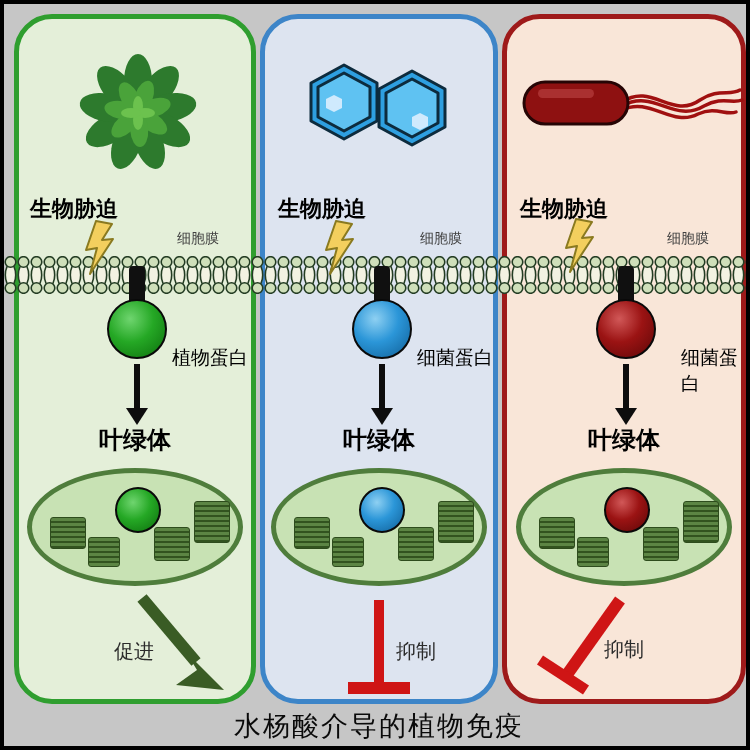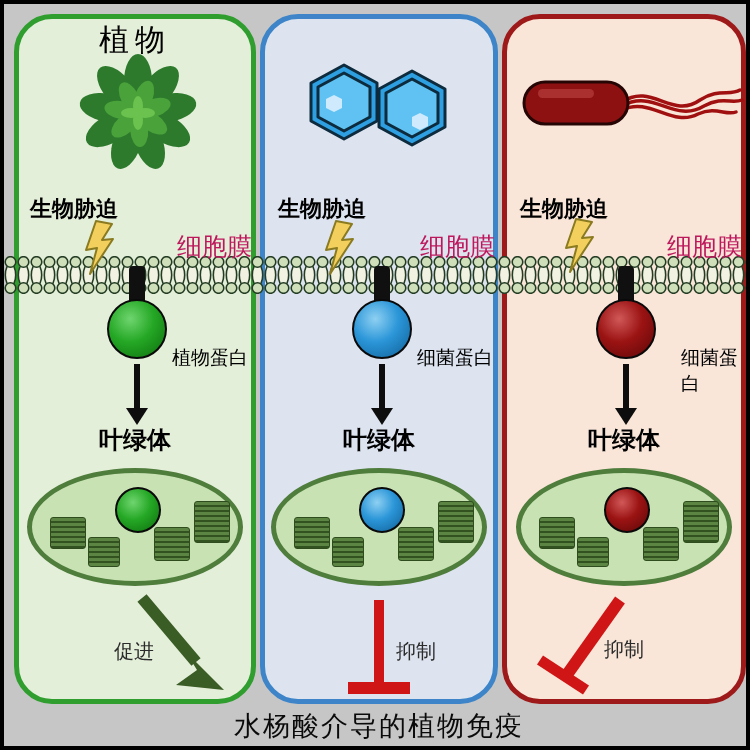--- a/index.html
+++ b/index.html
@@ -11,21 +11,21 @@
   .panel{position:absolute; top:10px; height:690px; border-radius:38px; box-sizing:border-box; z-index:1;}
   .panel.plant   {left:10px;  width:242px; background:#e4efd9; border:5px solid #2f9e2f;}
   .panel.virus   {left:256px; width:238px; background:#dde4f0; border:5px solid #3d85c8;}
   .panel.bacteria{left:498px; width:244px; background:#f9e6d8; border:5px solid #9e1a1a;}
 
   .col-title{position:absolute; top:16px; width:100%; text-align:center;
     font-size:30px; letter-spacing:6px; color:#000; z-index:4;}
   .ltitle{left:10px;width:242px;} .mtitle{left:256px;width:238px;} .rtitle{left:498px;width:244px;}
 
   .stress{position:absolute; font-size:22px; font-weight:bold; color:#000; z-index:6;}
-  .memlabel{position:absolute; font-size:25px; color:#be185d; z-index:6;}
+  .memlabel{position:absolute; font-size:14px; color:#404040; z-index:6;}
   .protlabel{position:absolute; font-size:19px; color:#000; z-index:6;}
   .chlorolabel{position:absolute; font-size:24px; font-weight:bold; color:#000; z-index:6; text-align:center; width:120px;}
   .effectlabel{position:absolute; font-size:20px; color:#2b2b2b; z-index:6;}
 
   #membrane{position:absolute; left:0; top:252px; width:750px; height:38px; z-index:5;}
 
   .organism{position:absolute; z-index:4;}
   .bolt{position:absolute; z-index:7;}
 
   .stub{position:absolute; width:16px; height:42px; background:#101010; border-radius:4px 4px 0 0; z-index:6;}
@@ -54,21 +54,20 @@
 </style>
 </head>
 <body>
 
 <div id="stage">
 
   <div class="panel plant"></div>
   <div class="panel virus"></div>
   <div class="panel bacteria"></div>
 
-  <div class="col-title ltitle">植物</div>
 
   <svg class="organism" style="left:73px; top:48px;" width="122" height="122" viewBox="0 0 122 122">
     <g transform="translate(61,61)">
       <g fill="#2d7a2d">
         <ellipse rx="14" ry="27" cy="-32" transform="rotate(0)"></ellipse>
         <ellipse rx="14" ry="27" cy="-32" transform="rotate(40)"></ellipse>
         <ellipse rx="14" ry="27" cy="-32" transform="rotate(80)"></ellipse>
         <ellipse rx="14" ry="27" cy="-32" transform="rotate(120)"></ellipse>
         <ellipse rx="14" ry="27" cy="-32" transform="rotate(160)"></ellipse>
         <ellipse rx="14" ry="27" cy="-32" transform="rotate(200)"></ellipse>

